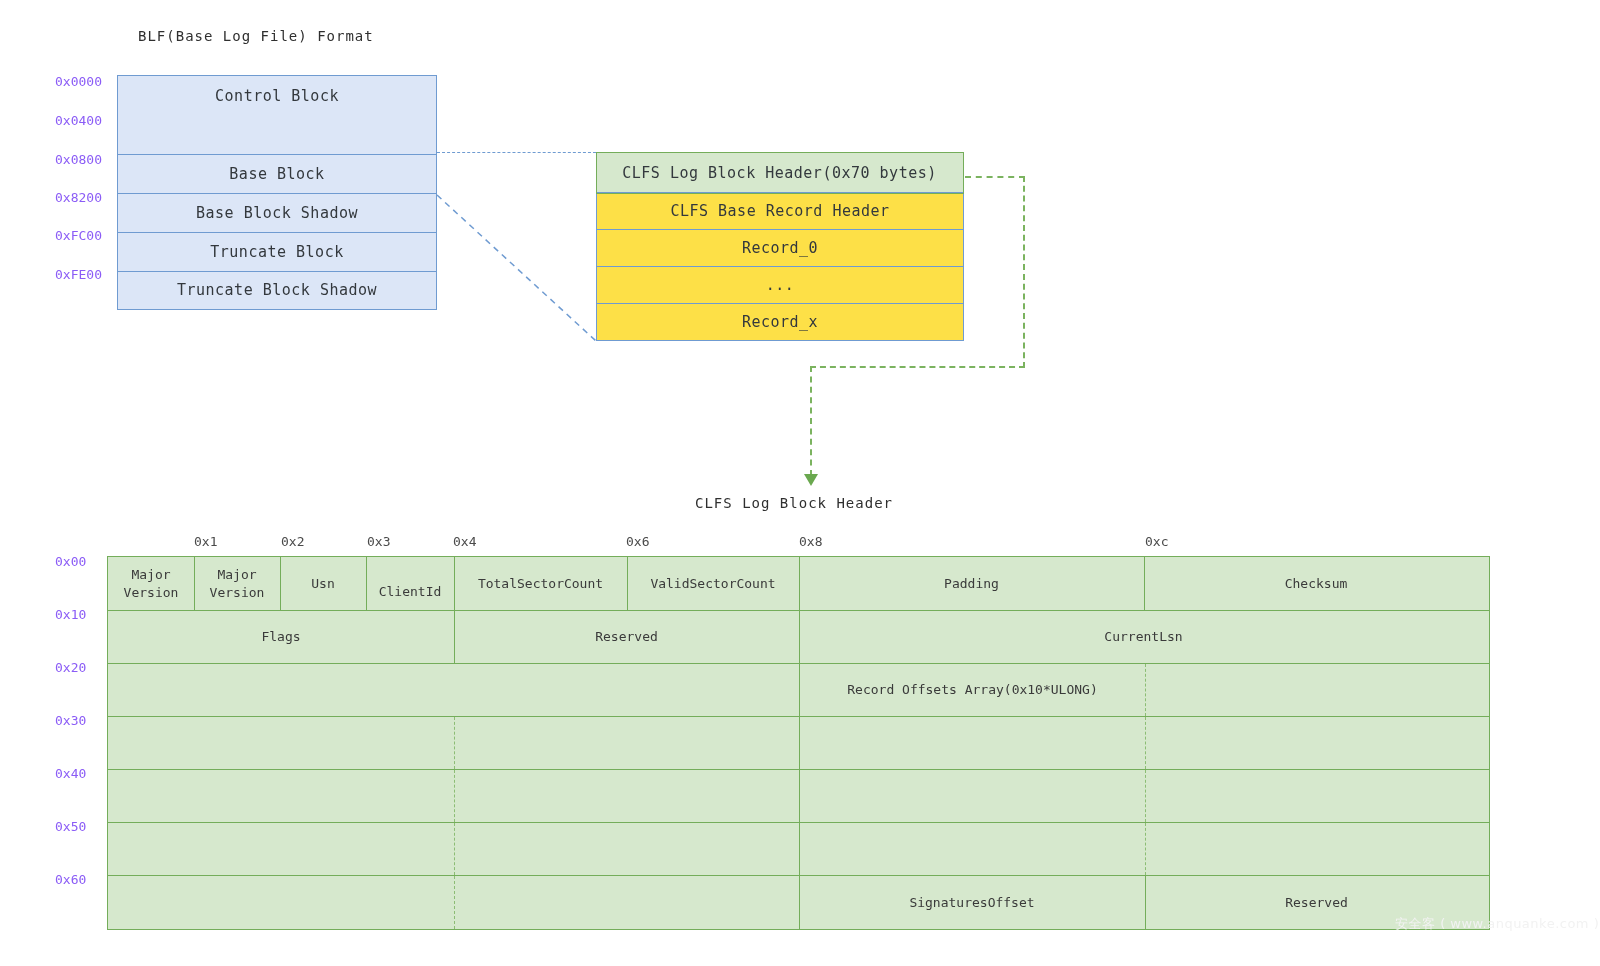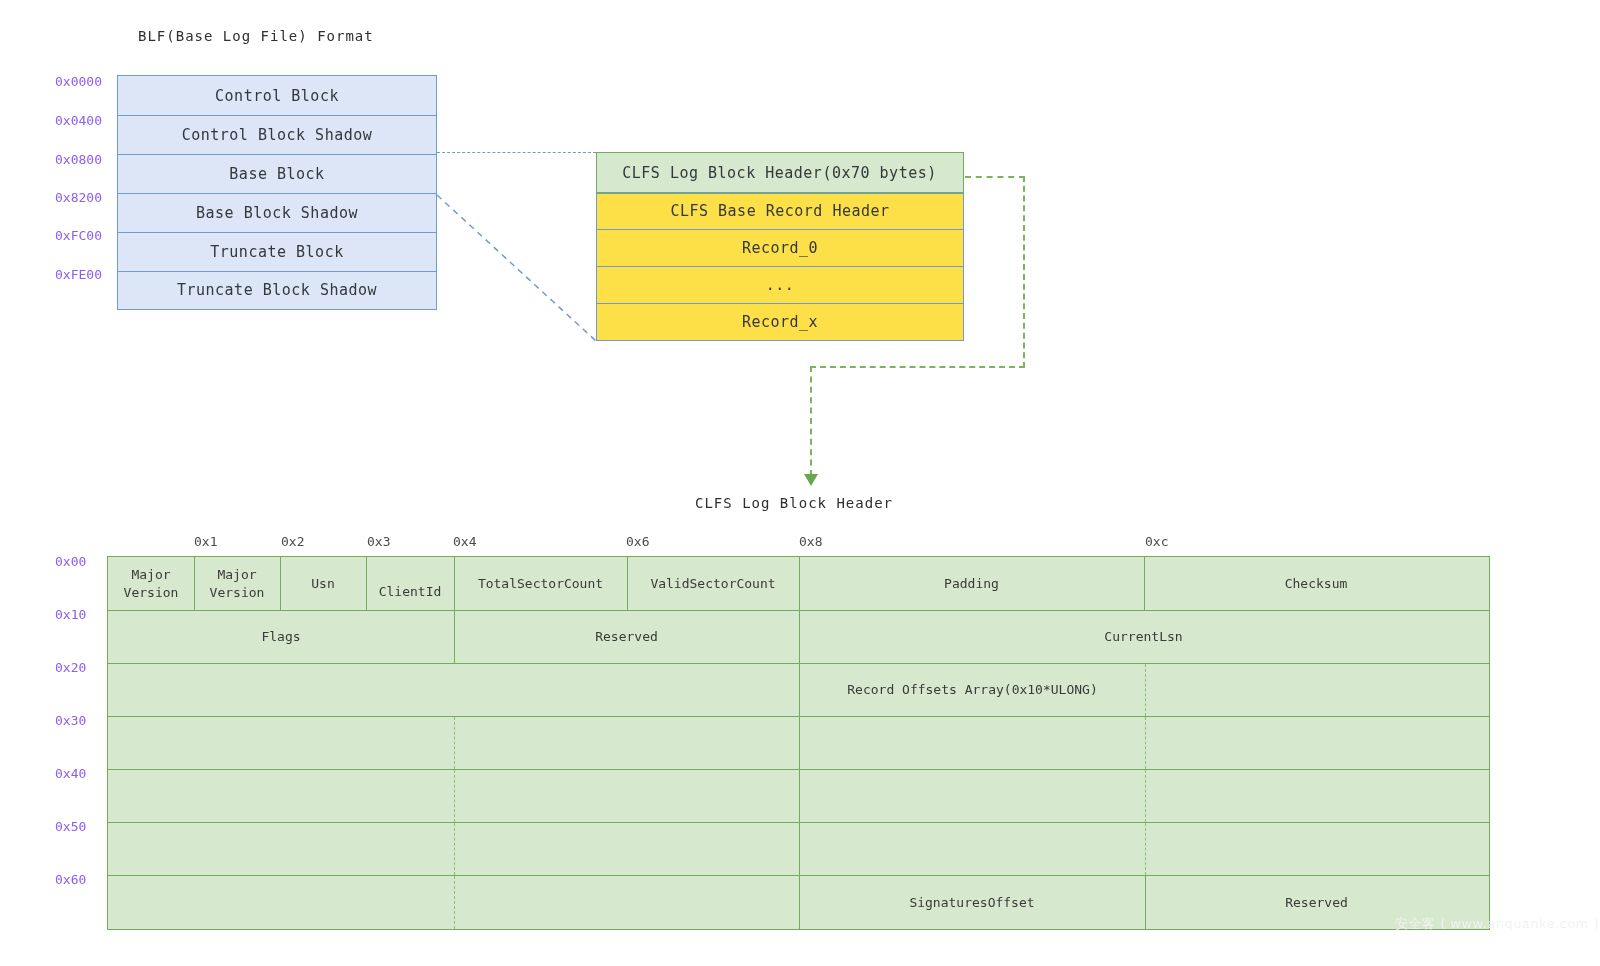--- a/index.html
+++ b/index.html
@@ -87,21 +87,20 @@
 
 <div class="abs addr" style="left:55px;top:74px;width:55px;">0x0000</div>
 <div class="abs addr" style="left:55px;top:113px;width:55px;">0x0400</div>
 <div class="abs addr" style="left:55px;top:152px;width:55px;">0x0800</div>
 <div class="abs addr" style="left:55px;top:190px;width:55px;">0x8200</div>
 <div class="abs addr" style="left:55px;top:228px;width:55px;">0xFC00</div>
 <div class="abs addr" style="left:55px;top:267px;width:55px;">0xFE00</div>
 
 <div class="abs blf-stack">
   <div class="blf-row" style="top:0px;height:39px;">Control Block</div>
-  <div class="blf-row" style="top:39px;height:39px;border-top:1.5px solid #6f9bd1;">Control Block Shadow</div>
   <div class="blf-row" style="top:78px;height:39px;border-top:1.5px solid #6f9bd1;">Base Block</div>
   <div class="blf-row" style="top:117px;height:39px;border-top:1.5px solid #6f9bd1;">Base Block Shadow</div>
   <div class="blf-row" style="top:195px;height:37px;border-top:1.5px solid #6f9bd1;">Truncate Block Shadow</div>
   <div class="blf-row" style="top:156px;height:39px;border-top:1.5px solid #6f9bd1;">Truncate Block</div>
 </div>
 
 <div class="abs dash-h-blue" style="left:437px;top:152px;width:159px;"></div>
 <svg class="abs diag" width="160" height="150" style="left:437px;top:195px;">
   <line x1="0" y1="0" x2="159" y2="146" stroke="#6f9bd1" stroke-width="1.5" stroke-dasharray="6,5"></line>
 </svg>

